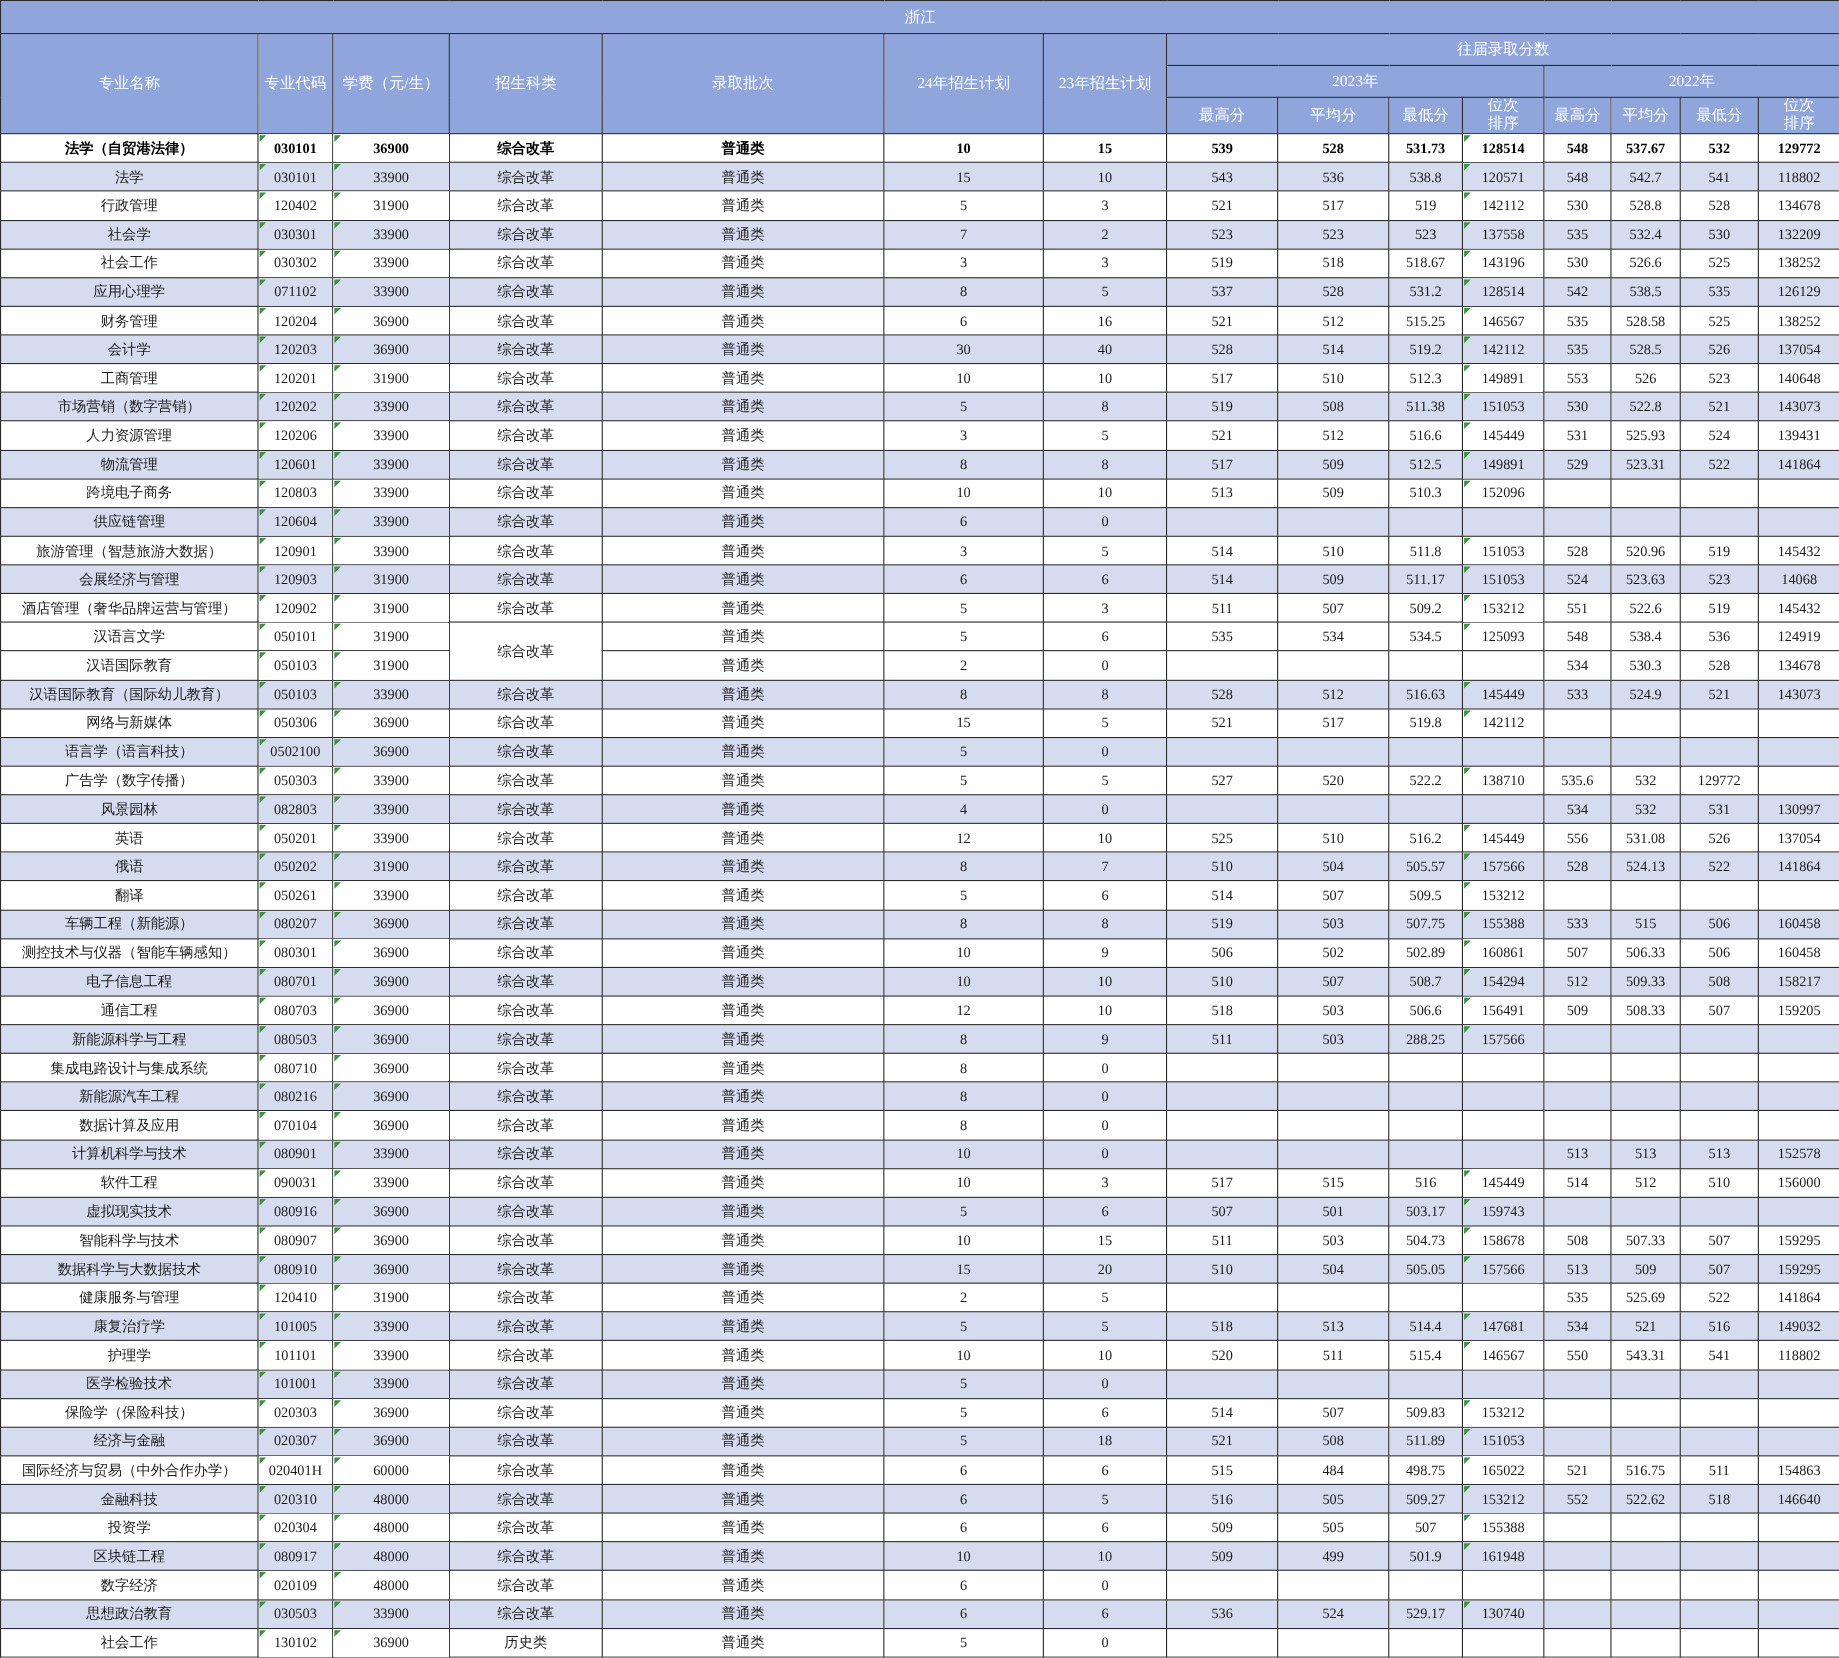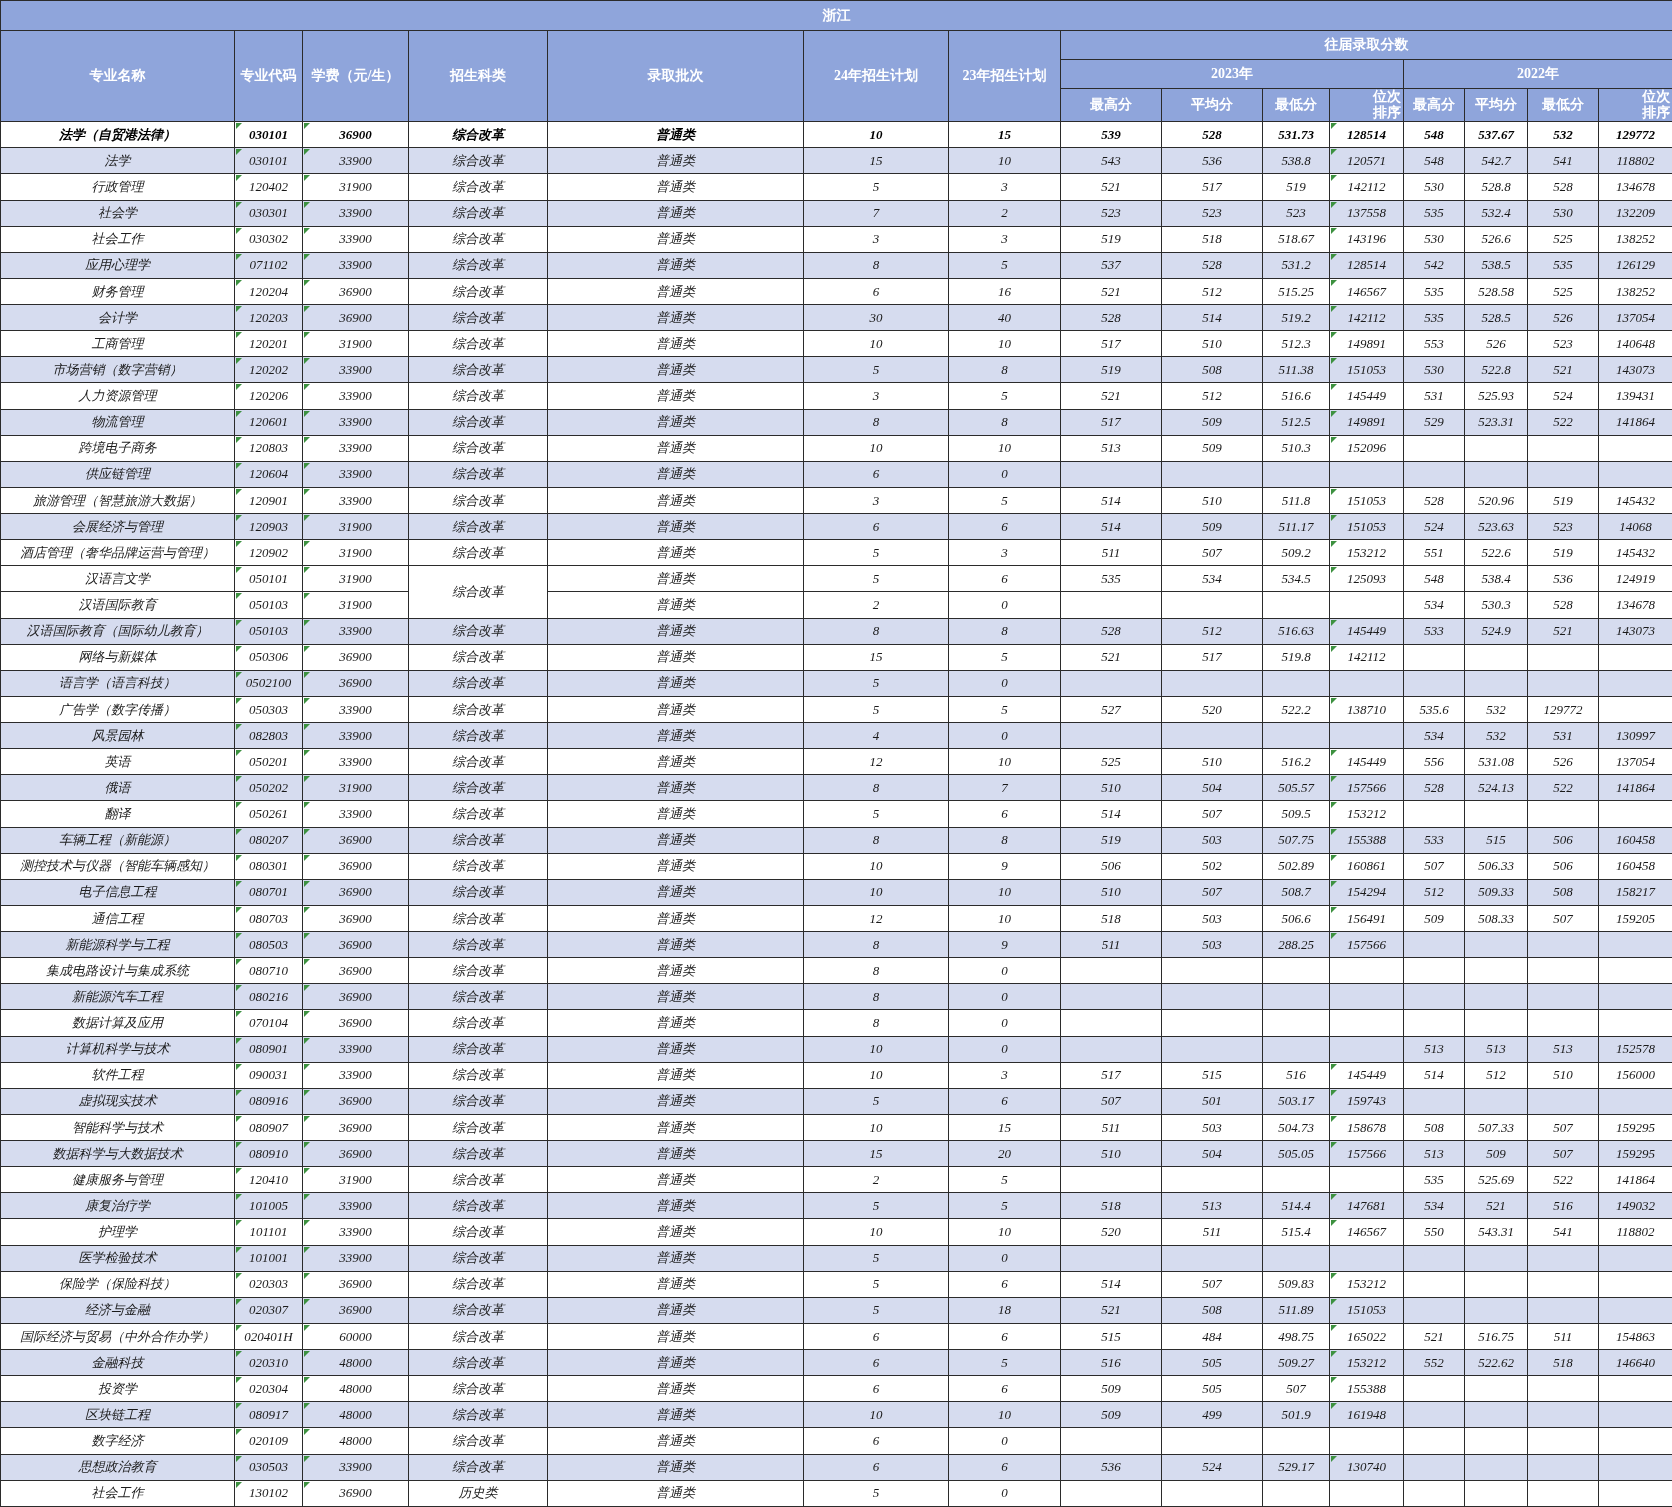--- a/index.html
+++ b/index.html
@@ -1,26 +1,26 @@
 <!DOCTYPE html>
 <html><head>
 <meta charset="utf-8">
 <style>
   html,body{margin:0;padding:0;background:#fff;}
   body{width:1672px;height:1507px;font-family:"Liberation Serif","DejaVu Serif",serif;}
   table{border-collapse:collapse;table-layout:fixed;width:1672px;height:1507px;}
   th,td{border:1px solid #2b2b2b;text-align:center;vertical-align:middle;
         overflow:hidden;white-space:nowrap;padding:0 2px;box-sizing:border-box;}
-  thead th{background:#8FA5DB;color:#ffffff;font-weight:bold;font-size:14px;}
+  thead th{background:#8FA5DB;color:#ffffff;font-weight:normal;font-size:14px;}
   tr.h-region th{height:30px;font-size:14px;}
   tr.h-group th{height:29px;text-align:center;}
   tr.h-year th{height:29px;}
   tr.h-cols th{height:30px;}
-  th.th-rank{white-space:pre-line;line-height:1.15;text-align:right;}
-  tbody tr{height:26px;font-style:italic;}
+  th.th-rank{white-space:pre-line;line-height:1.15;}
+  tbody tr{height:26px;}
   tbody td{font-size:13px;color:#1a1a1a;background:#ffffff;}
   tbody tr.blue td{background:#D6DCEF;}
   tbody tr:first-child td{font-weight:bold;color:#000;}
   td.tri{position:relative;}
   td.tri::before{content:"";position:absolute;top:1px;left:1px;width:0;height:0;
         border-top:6px solid #3d9140;border-right:6px solid transparent;}
 </style>
 </head>
 <body>
 

